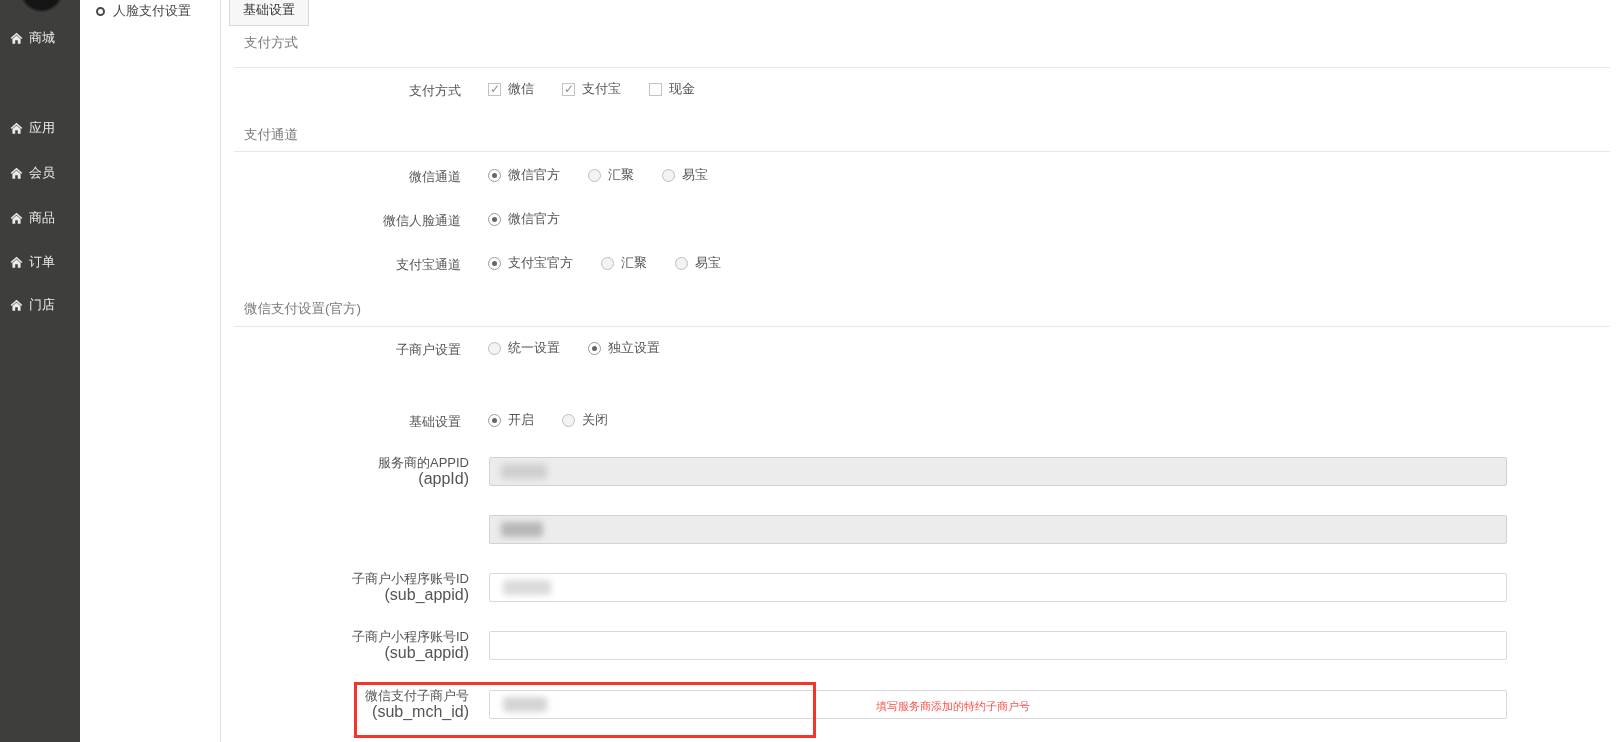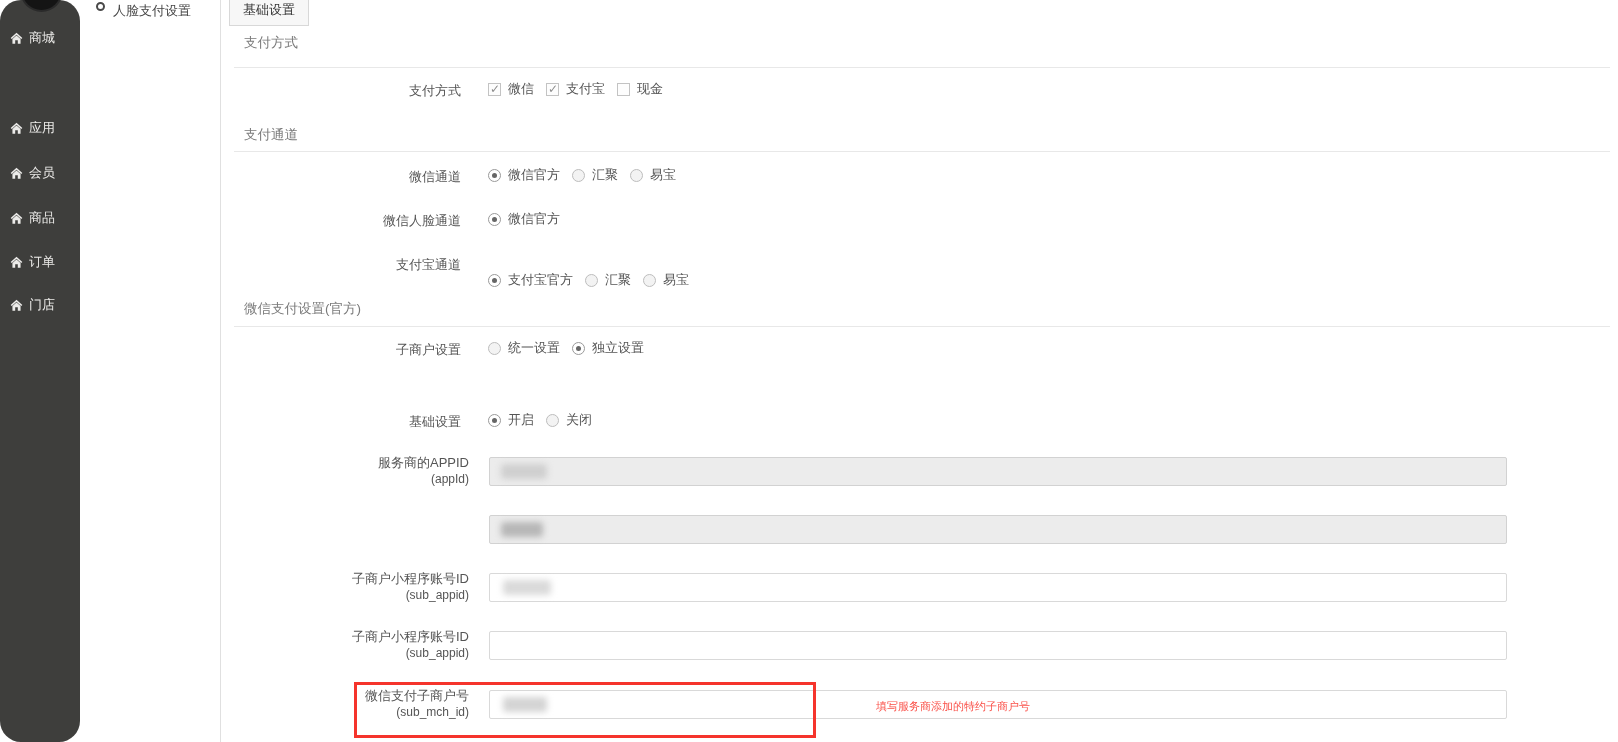--- a/index.html
+++ b/index.html
@@ -1,50 +1,50 @@
 <!DOCTYPE html>
 <html><head>
 <meta charset="utf-8">
 <style>
   * { margin:0; padding:0; box-sizing:border-box; }
   html,body { width:1618px; height:742px; overflow:hidden; background:#fff;
               font-family:"Liberation Sans","DejaVu Sans",sans-serif; }
 
   
-  .dark-sidebar { position:absolute; left:0; top:0; width:80px; height:742px; background:#3e3e3c;border-radius:21px; }
+  .dark-sidebar { position:absolute; left:0; top:0; width:80px; height:742px; background:#3e3e3c; }
   .logo-circle { position:absolute; left:22px; top:-29px; width:39px; height:39px;
                  border-radius:50%; background:#141414; box-shadow:0 0 0 2px #2a2a2a; }
   .nav-item { position:absolute; left:0; width:80px; height:18px; display:flex; align-items:center;
               padding-left:10px; color:#ecebe9; font-size:13px; cursor:pointer; }
   .nav-item svg { width:13px; height:13px; margin-right:6px; flex:none; }
 
   
   .submenu { position:absolute; left:80px; top:0; width:141px; height:742px; background:#fff;
              border-right:1px solid #e0e0e0; }
-  .submenu-item { position:absolute; left:0; top:0; width:100%; display:flex; align-items:flex-start;
+  .submenu-item { position:absolute; left:0; top:0; width:100%; display:flex; align-items:center;
                   padding:2px 0 0 16px; color:#454545; font-size:13px; }
   .ring-icon { width:9px; height:9px; border:2px solid #4a4a4a; border-radius:50%;
                margin-right:8px; flex:none; }
 
   
   .main { position:absolute; left:222px; top:0; right:0; bottom:0; background:#fff;padding-left:28px; }
 
   .tab { position:absolute; left:7px; top:-6px; padding:6px 13px 6px 13px; font-size:13px; color:#333;
          background:#f7f7f7; border:1px solid #d8d8d8; cursor:pointer; }
 
   .section-title { position:absolute; left:22px; font-size:13.5px; color:#7a7a7a; }
   .divider { position:absolute; left:12px; right:8px; height:1px; background:#e8e8e8; }
 
   .row-label { position:absolute; left:0; width:239px; text-align:right;
                font-size:13px; color:#555; }
   .field-label { position:absolute; left:8px; width:239px; text-align:right;
                  font-size:13px; color:#555; line-height:16px; }
-  .field-label .en { font-size:12px; }
-
-  .ctrl-group { position:absolute; left:266px; display:flex; align-items:center; gap:12px; }
+  .field-label .en { font-size:16px; }
+
+  .ctrl-group { position:absolute; left:266px; display:flex; align-items:center; gap:28px; }
   .opt { display:flex; align-items:center; gap:7px; font-size:13px; color:#555; cursor:pointer; }
 
   .cb { width:13px; height:13px; border:1px solid #c3c3c3; background:#fdfdfd; position:relative;
         display:inline-block; flex:none; }
   .cb.checked::after { content:"\2713"; position:absolute; left:1px; top:-2px;
                        font-size:12px; color:#8d8d8d; font-weight:bold; }
 
   .radio { width:13px; height:13px; border:1px solid #bdbdbd; border-radius:50%;
            background:#f3f3f3; position:relative; display:inline-block; flex:none; }
   .radio.selected { background:#fff; border-color:#9a9a9a; }
@@ -158,21 +158,21 @@
 
   <div class="row-label" style="top:212px">微信人脸通道</div>
   <div class="ctrl-group" style="top:210px">
     <span class="opt">
       <span class="radio selected"></span>
       <span>微信官方</span>
     </span>
   </div>
 
   <div class="row-label" style="top:256px">支付宝通道</div>
-  <div class="ctrl-group" style="top:271px">
+  <div class="ctrl-group" style="top:254px">
     <span class="opt">
       <span class="radio selected"></span>
       <span>支付宝官方</span>
     </span>
     <span class="opt">
       <span class="radio"></span>
       <span>汇聚</span>
     </span>
     <span class="opt">
       <span class="radio"></span>

